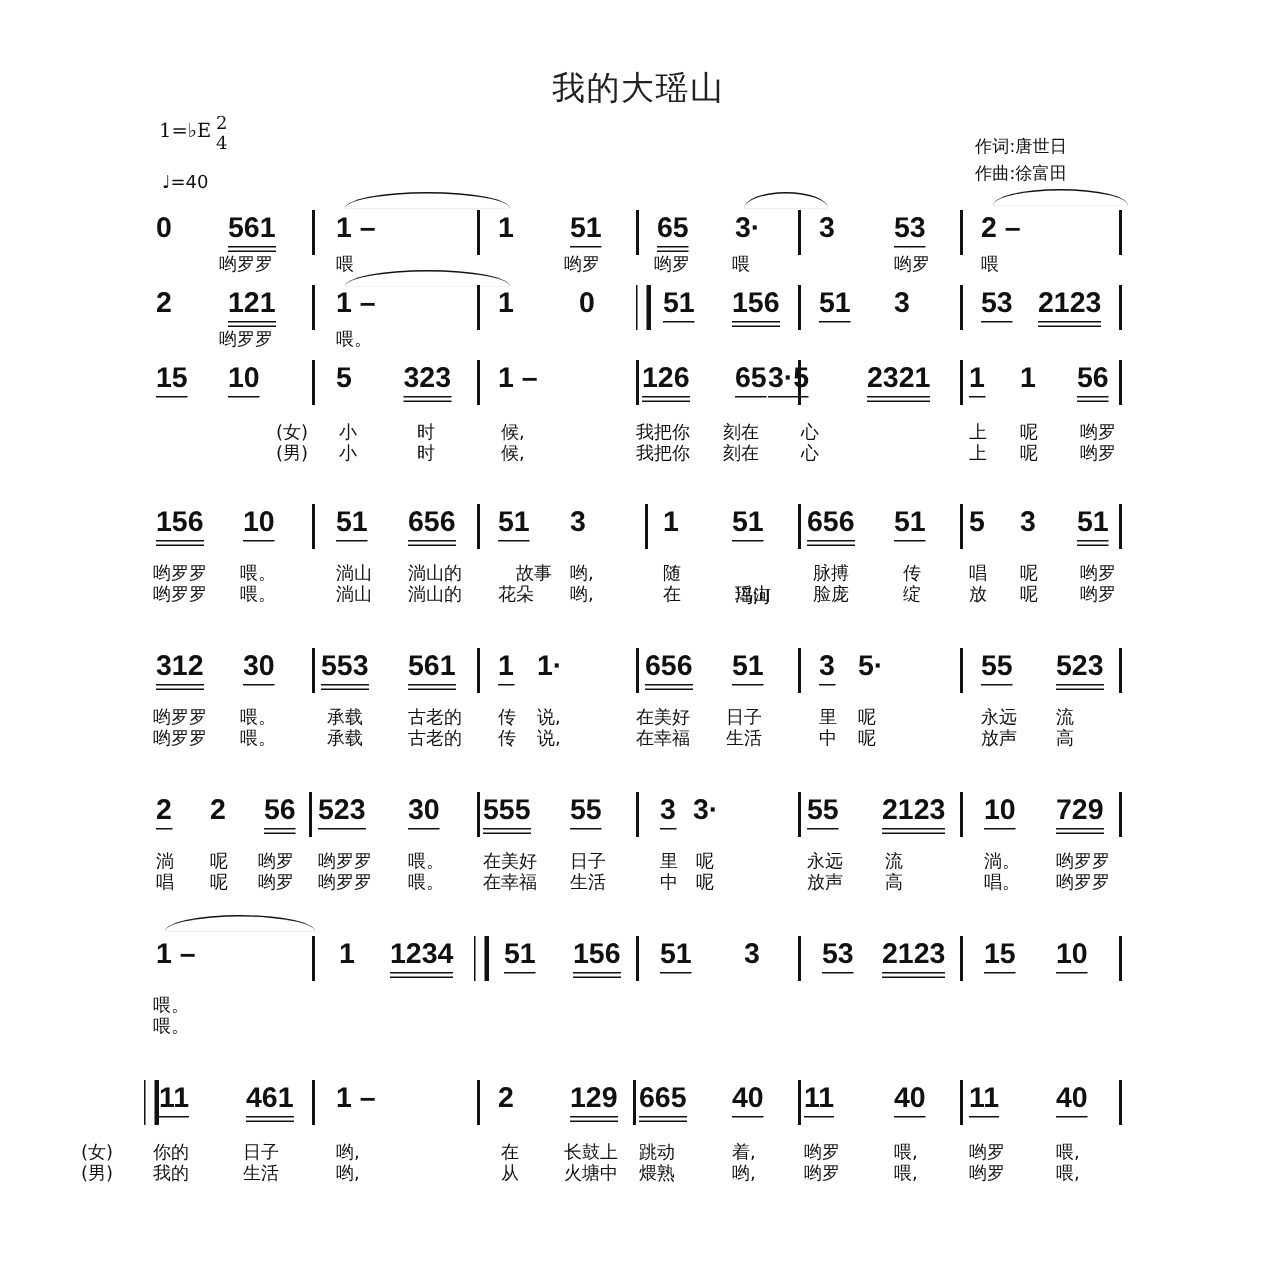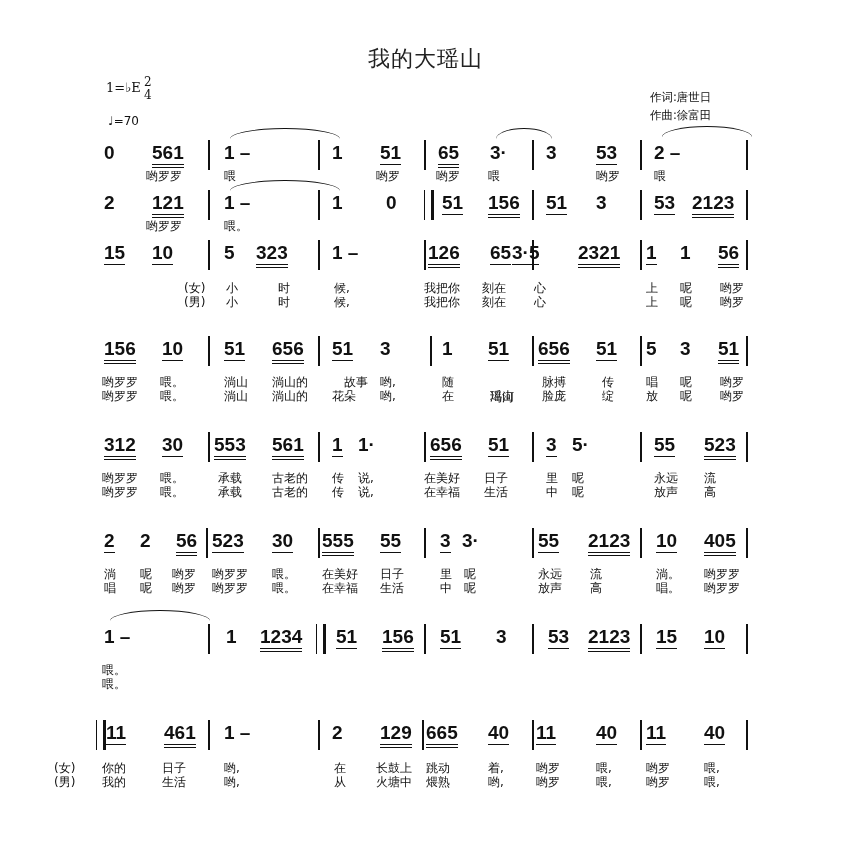--- a/index.html
+++ b/index.html
@@ -20,21 +20,21 @@
   .slur{position:absolute;border-top:1.5px solid #111;border-radius:50% 50% 0 0 / 100% 100% 0 0;height:10px;}
 </style>
 </head>
 <body>
 
 <div class="title">我的大瑶山</div>
 <div class="key">
   <span>1=♭E</span>
   <span class="frac"><span>2</span><br><span>4</span></span>
 </div>
-<div class="tempo">♩=70</div>
+<div class="tempo">♩=40</div>
 <div class="credits">
   <div>作词:唐世日</div>
   <div>作曲:徐富田</div>
 </div>
 
 <div class="staff" style="top:140px">
   <div class="notes">
     <span class="n" style="left:4px">0</span>
     <span class="n u2" style="left:52px">561</span>
     <div class="bar" style="left:108px"></div>
@@ -88,21 +88,21 @@
   <span class="lyr" style="left:46px;top:28px">哟罗罗</span>
   <span class="lyr" style="left:124px;top:28px">喂。</span>
 </div>
 
 <div class="staff" style="top:240px">
   <div class="notes">
     <span class="n u1" style="left:4px">15</span>
     <span class="n u1" style="left:52px">10</span>
     <div class="bar" style="left:108px"></div>
     <span class="n" style="left:124px">5</span>
-    <span class="n u2" style="left:156px">323</span>
+    <span class="n u2" style="left:169px">323</span>
     <div class="bar" style="left:218px"></div>
     <span class="n" style="left:232px">1 –</span>
     <div class="bar" style="left:324px"></div>
     <span class="n u2" style="left:328px">126</span>
     <span class="n u1" style="left:390px">65</span>
     <div class="bar" style="left:432px"></div>
     <span class="n u1" style="left:412px">3·5</span>
     <span class="n u2" style="left:478px">2321</span>
     <div class="bar" style="left:540px"></div>
     <span class="n u1" style="left:546px">1</span>
@@ -241,21 +241,21 @@
     <span class="n u2" style="left:222px">555</span>
     <span class="n u1" style="left:280px">55</span>
     <div class="bar" style="left:324px"></div>
     <span class="n u1" style="left:340px">3</span>
     <span class="n" style="left:362px">3·</span>
     <div class="bar" style="left:432px"></div>
     <span class="n u1" style="left:438px">55</span>
     <span class="n u2" style="left:488px">2123</span>
     <div class="bar" style="left:540px"></div>
     <span class="n u1" style="left:556px">10</span>
-    <span class="n u2" style="left:604px">405</span>
+    <span class="n u2" style="left:604px">729</span>
     <div class="bar" style="left:646px"></div>
   </div>
   <span class="lyr" style="left:4px;top:38px">淌</span>
   <span class="lyr" style="left:40px;top:38px">呢</span>
   <span class="lyr" style="left:72px;top:38px">哟罗</span>
   <span class="lyr" style="left:112px;top:38px">哟罗罗</span>
   <span class="lyr" style="left:172px;top:38px">喂。</span>
   <span class="lyr" style="left:222px;top:38px">在美好</span>
   <span class="lyr" style="left:280px;top:38px">日子</span>
   <span class="lyr" style="left:340px;top:38px">里</span>

